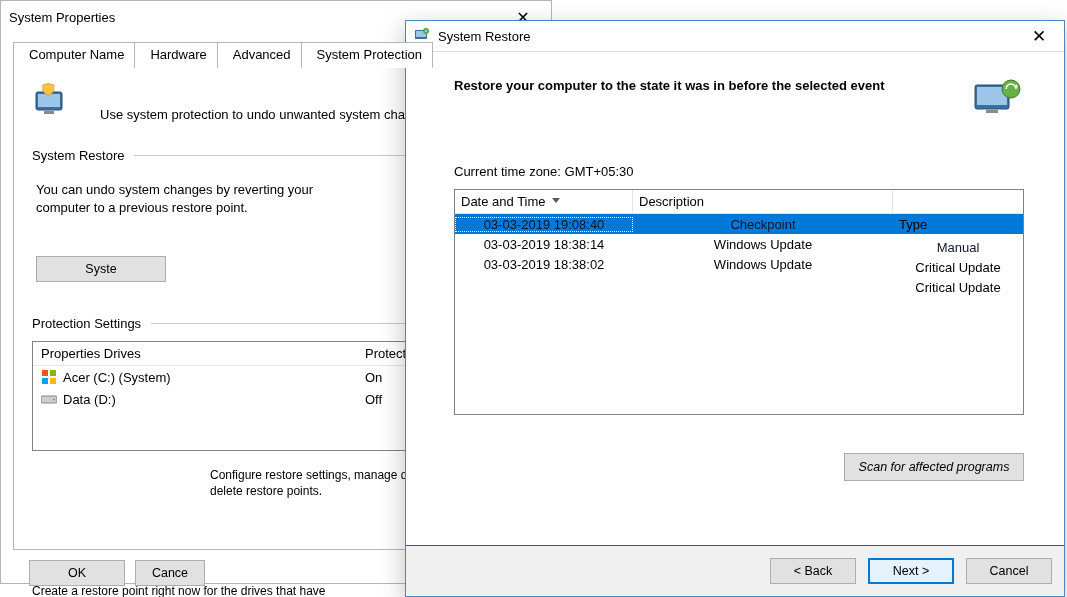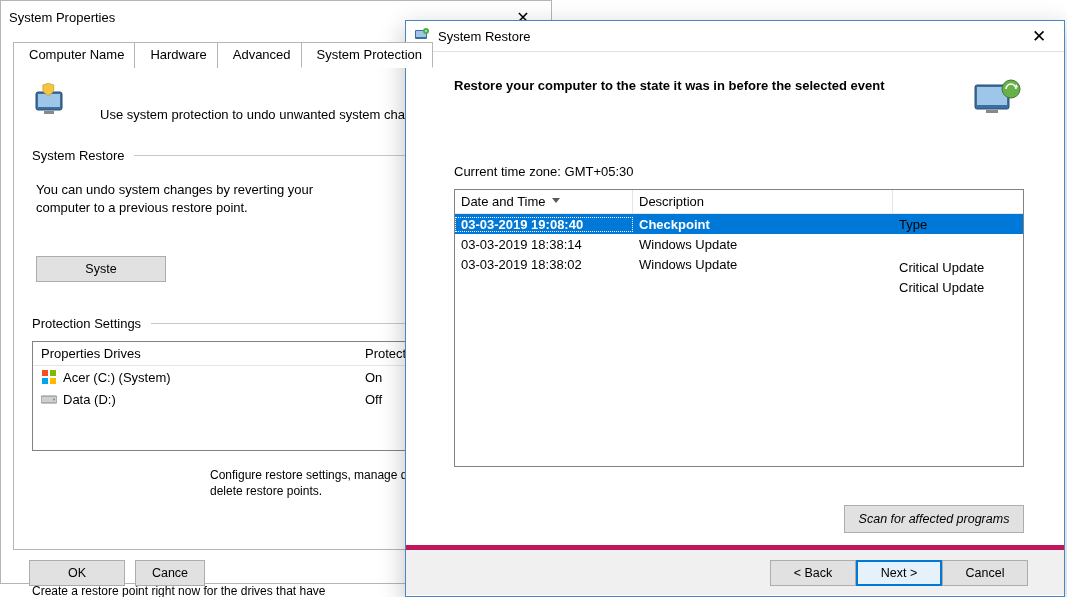--- a/index.html
+++ b/index.html
@@ -173,22 +173,23 @@
   }
   .tz {
     margin-top: 44px;
     font-size: 13px;
   }
   .rp-table {
     margin-top: 10px;
     border: 1px solid #828282;
     background: #fff;
     width: 100%;
-    height: 278px;
+    height: 226px;
     overflow: hidden;
+    text-align: center;
   }
   .rp-head, .rp-row {
     display: flex;
     font-size: 13px;
     align-items: center;
   }
   .rp-head {
     height: 24px;
     border-bottom: 1px solid #e5e5e5;
   }
@@ -197,38 +198,39 @@
     padding: 0 6px;
     height: 100%;
     display:flex; align-items:center;
   }
   .rp-head > div:last-child { border-right: none; }
   .rp-row { height: 20px; padding: 0; }
   .rp-row > div { padding: 0 6px; overflow:hidden; white-space:nowrap; text-overflow:ellipsis;}
   .rp-c1 { width: 178px; flex: 0 0 178px; }
   .rp-c2 { flex: 1; }
   .rp-c3 { width: 130px; flex: 0 0 130px; margin-top: 46px; }
-  .rp-row.sel { background: #0078d7; color: #ffffff; font-weight: bold; }
+  .rp-row.sel { background: #0078d7; color: #0f172a; }
   .rp-row.sel .rp-c1 { outline: 1px dotted #fff; outline-offset: -1px; }
   .scan-row {
     display:flex; justify-content:flex-end;
     margin-top: 38px;
     font-style: italic;
   }
   .scan-btn {
     min-width: 180px; height: 28px;
     border: 1px solid #adadad; background: #e1e1e1;
     font: inherit; font-size: 12.5px;
     padding: 0 12px;
   }
   .restore-footer {
     height: 50px;
-    border-top: 5px solid #be185d;
+    border-top: 1px solid #be185d;
     display:flex; align-items:center; justify-content:flex-end;
-    padding: 0 36px;
+    gap: 12px;
+    padding: 0 12px;
     background: #f0f0f0;
   }
   .navbtn {
     width: 86px; height: 26px;
     border: 1px solid #adadad; background: #e1e1e1;
     font: inherit; font-size: 12.5px;
   }
   .navbtn.primary {
     border: 2px solid #0078d7;
     background: #e5f1fb;

